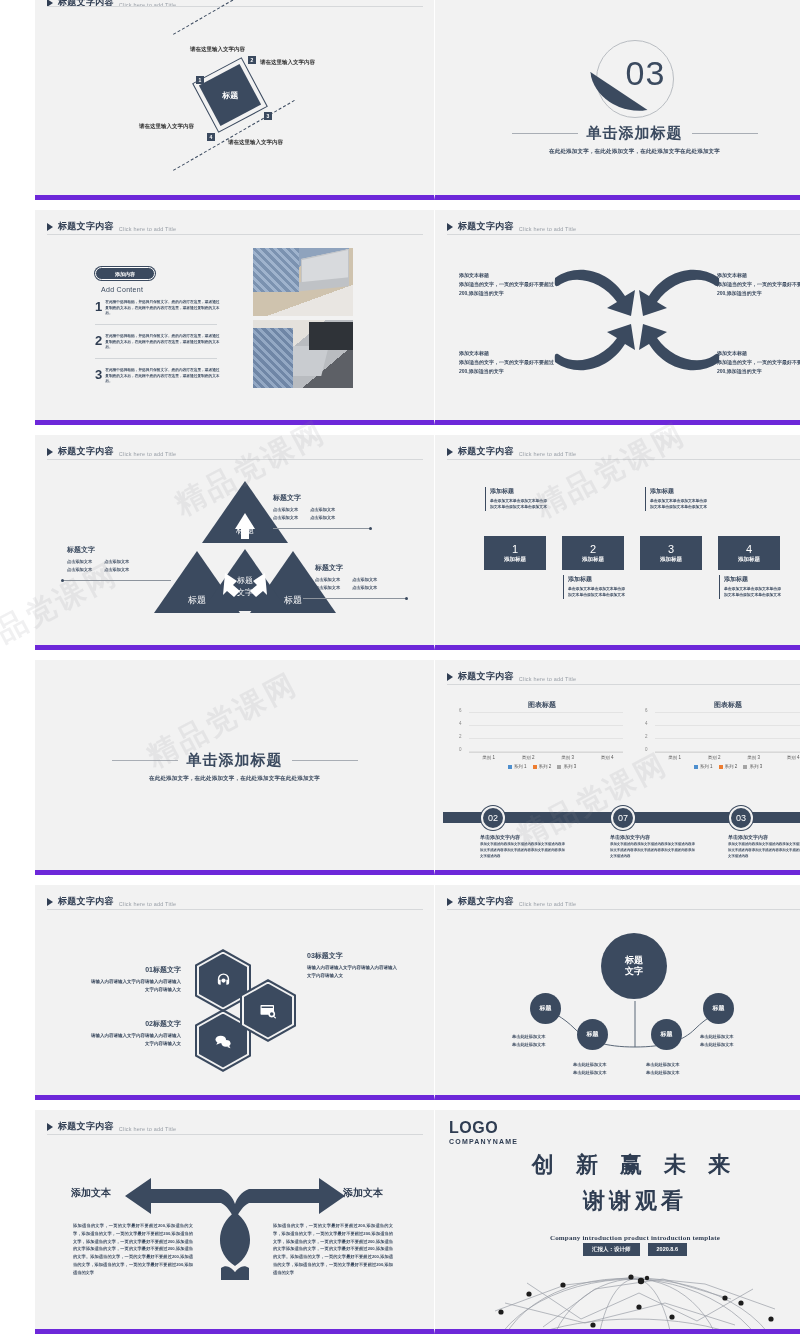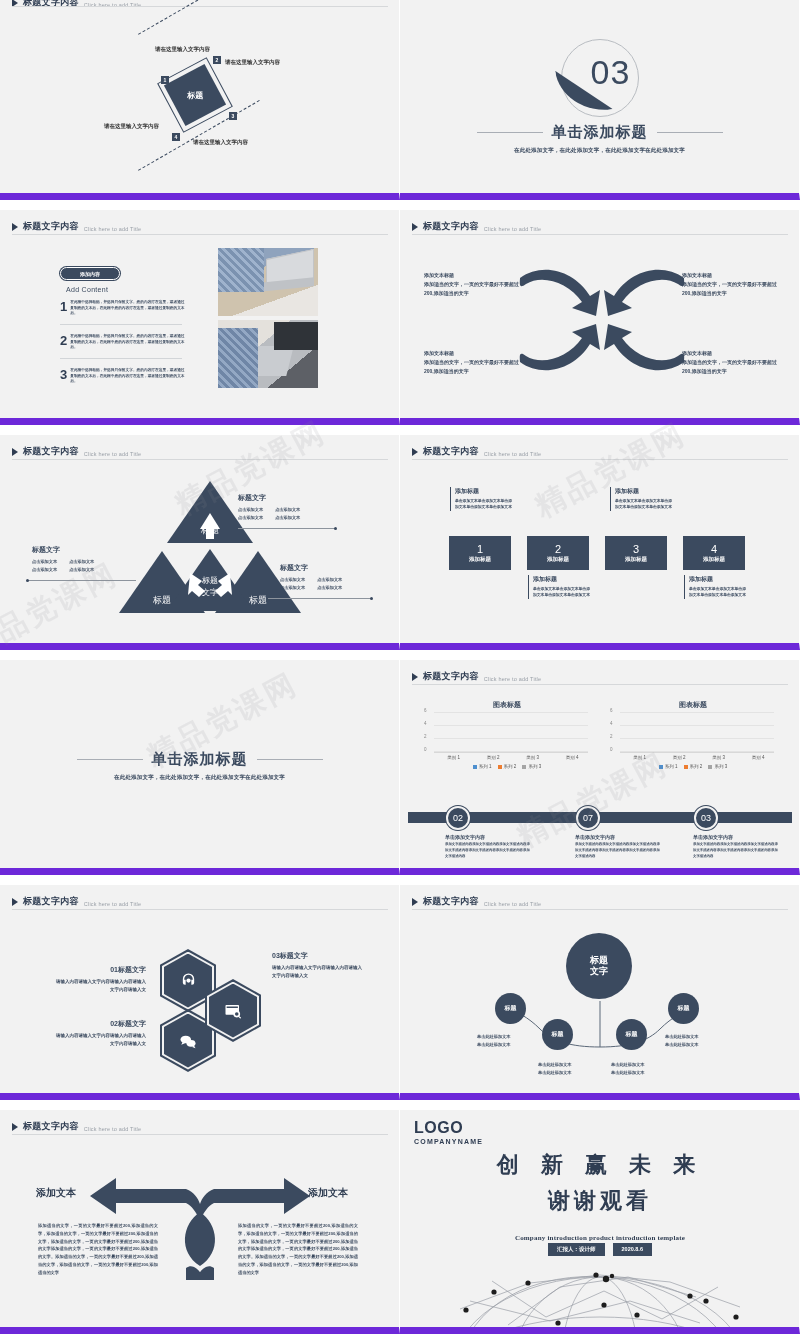--- a/index.html
+++ b/index.html
@@ -11,21 +11,22 @@
   }
   .sheet { position: relative; width: 800px; height: 1334px; background:#fff; }
 
   
   .slide {
     position: absolute;
     width: 400px;
     background: #f2f2f2;
     overflow: hidden;
     border-right: 1px solid #ffffff;
-    border-bottom: 7px solid #6d28d9;
+    border-bottom: 5px solid #6d28d9;
+    margin-left: 35px;
   }
   .slide.col0 { left: 0; }
   .slide.col1 { left: 400px; }
   .r0 { top: 0;    height: 200px; }
   .r1 { top: 210px; height: 215px; }
   .r2 { top: 435px; height: 215px; }
   .r3 { top: 660px; height: 215px; }
   .r4 { top: 885px; height: 215px; }
   .r5 { top: 1110px; height: 224px; }
 

